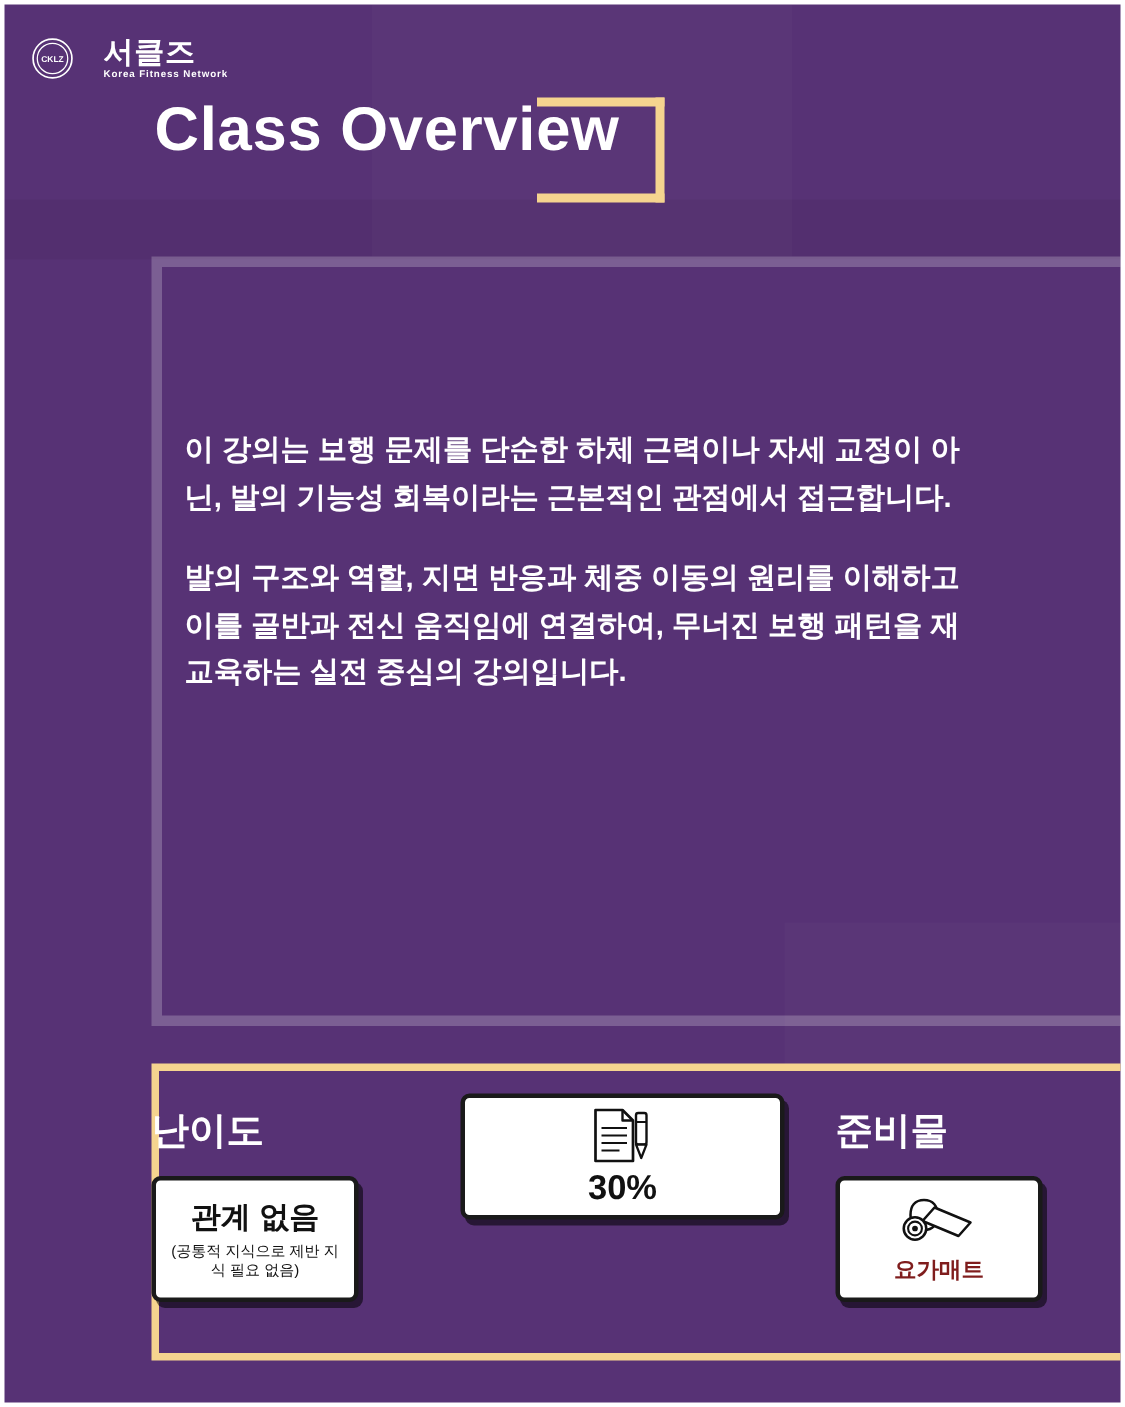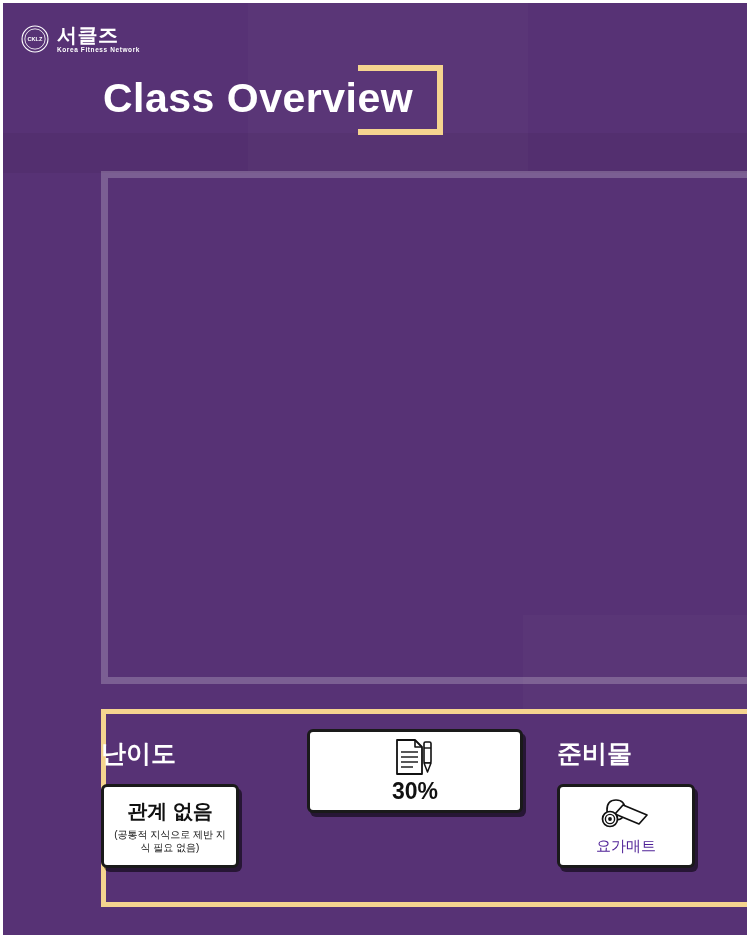--- a/index.html
+++ b/index.html
@@ -33,21 +33,21 @@
     pointer-events: none;
   }
 
   
   #logo {
     position: absolute;
     left: 18px;
     top: 22px;
     display: flex;
     align-items: center;
-    gap: 8px;
+    gap: 20px;
   }
   #logo-mark {
     width: 28px;
     height: 28px;
     flex: 0 0 28px;
   }
   #logo-text {
     display: flex;
     flex-direction: column;
     justify-content: center;
@@ -64,21 +64,21 @@
     font-size: 6.5px;
     font-weight: bold;
     letter-spacing: 0.6px;
     margin-top: 2px;
   }
 
   
   #title {
     position: absolute;
     left: 100px;
-    top: 72px;
+    top: 60px;
     color: #ffffff;
     font-size: 41px;
     font-weight: bold;
     letter-spacing: 0.5px;
     white-space: nowrap;
   }
   #title-bracket {
     position: absolute;
     left: 355px;
     top: 62px;
@@ -190,23 +190,23 @@
   }
   .card-note {
     color: #111111;
     font-size: 10px;
     font-weight: normal;
     line-height: 1.35;
     text-align: center;
     margin-top: 3px;
   }
   .card-label {
-    color: #4c1d95;
+    color: #7f1d1d;
     font-size: 15px;
-    font-weight: normal;
+    font-weight: bold;
     margin-top: 1px;
     white-space: nowrap;
   }
 
   .ratio-row {
     display: flex;
     align-items: flex-end;
     justify-content: center;
     width: 100%;
   }
@@ -243,20 +243,22 @@
       <div id="logo-sub">Korea Fitness Network</div>
     </div>
   </div>
 
   <div id="title-bracket"></div>
   <div id="title">Class Overview</div>
 
   <div id="frame"></div>
 
   <div id="body-text">
+    <p>이 강의는 보행 문제를 단순한 하체 근력이나 자세 교정이 아닌, 발의 기능성 회복이라는 근본적인 관점에서 접근합니다.</p>
+    <p>발의 구조와 역할, 지면 반응과 체중 이동의 원리를 이해하고 이를 골반과 전신 움직임에 연결하여, 무너진 보행 패턴을 재교육하는 실전 중심의 강의입니다.</p>
   </div>
 
   <div id="spec-panel"></div>
 
   <div id="spec-cols">
 
     <div class="spec-col col-difficulty">
       <div class="spec-heading">난이도</div>
       <div class="spec-card card-difficulty">
         <div class="card-main">관계 없음</div>

